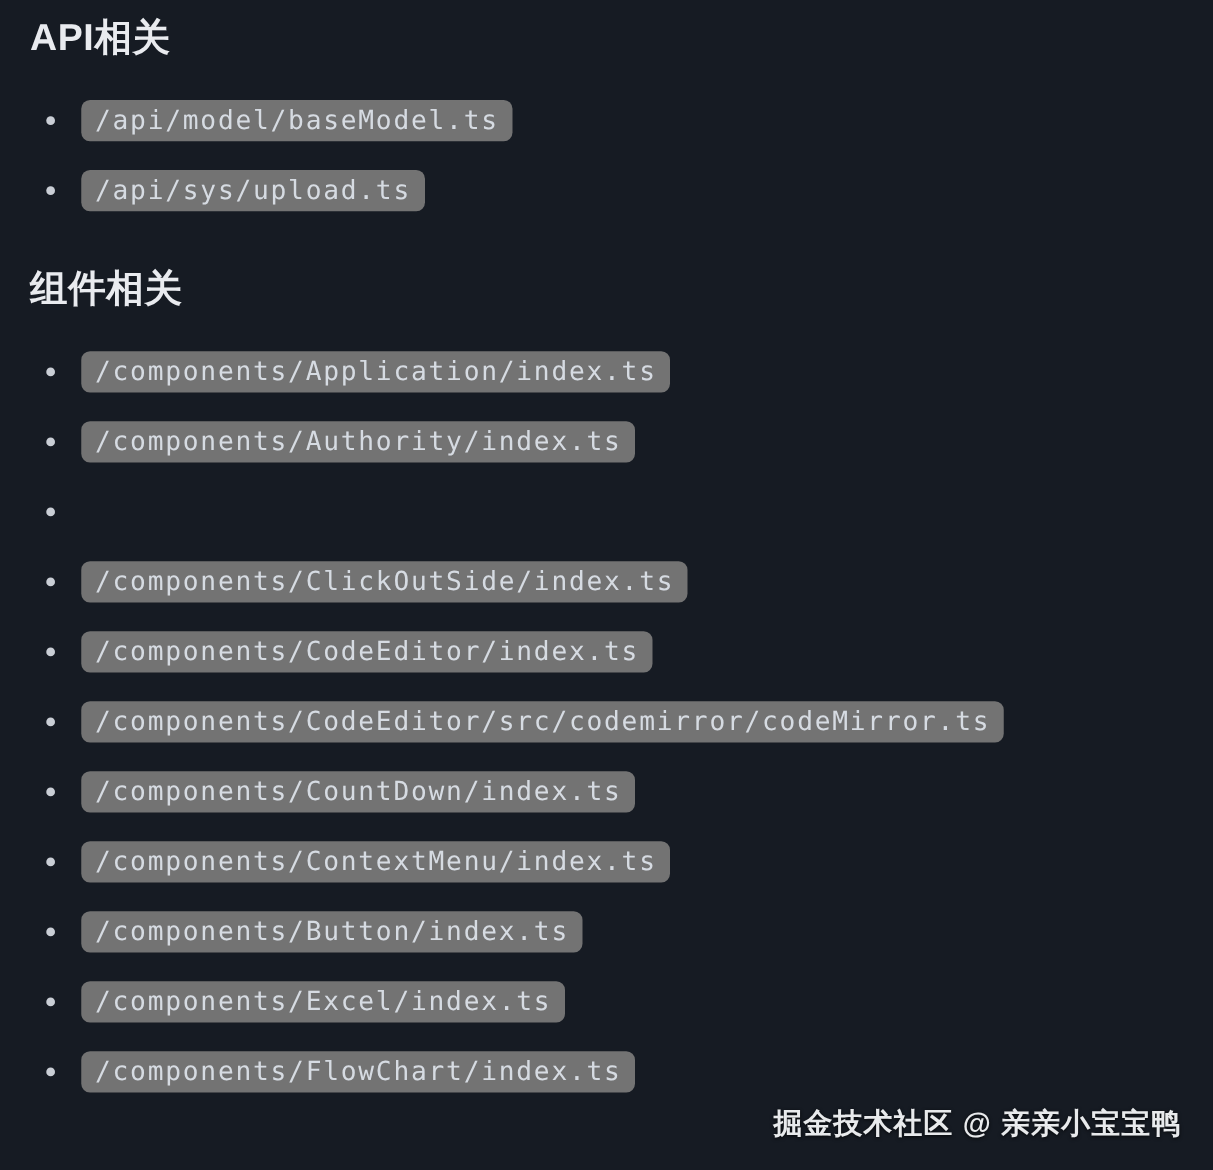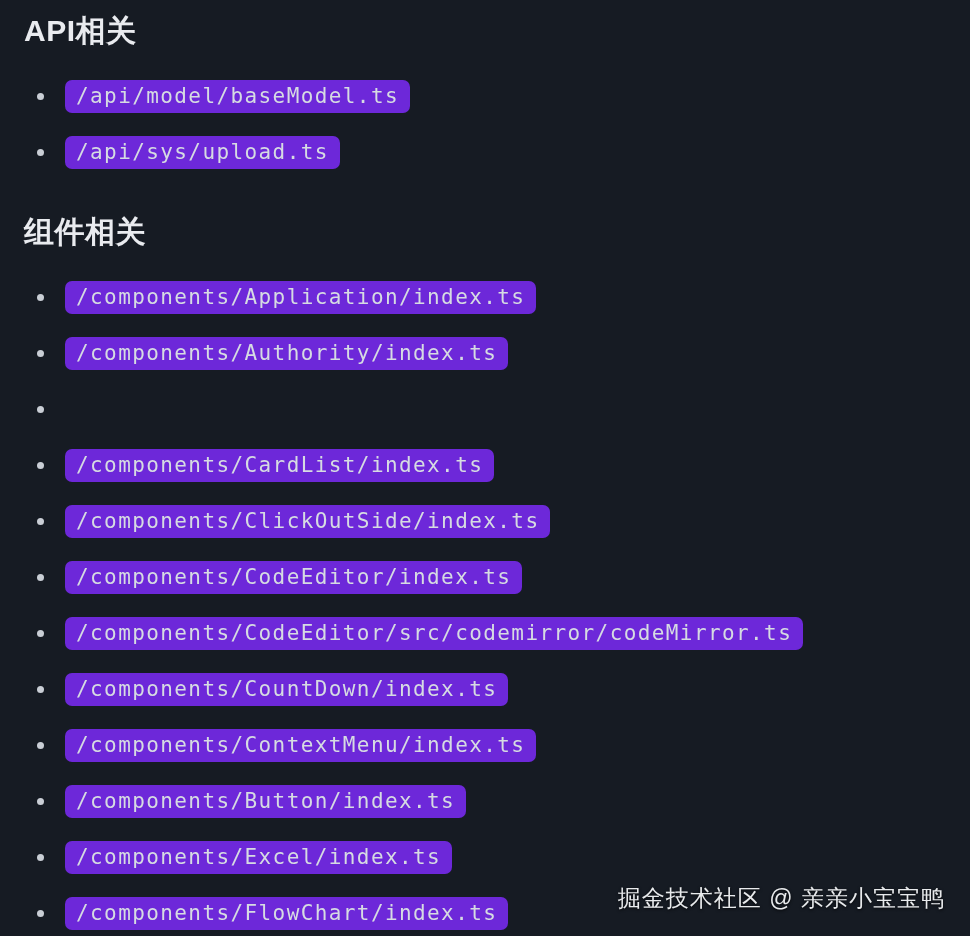--- a/index.html
+++ b/index.html
@@ -37,37 +37,37 @@
   .bullet {
     width: 7px; height: 7px;
     border-radius: 50%;
     background: #C9CED5;
     margin-left: 13px;
     margin-right: 21px;
     flex: 0 0 auto;
   }
   code.path-chip {
     display: inline-block;
-    background: #6d28d9;
+    background: #737373;
     color: #D6DBE2;
     font-family: "DejaVu Sans Mono", "Liberation Mono", monospace;
     font-size: 21px;
     line-height: 33px;
     letter-spacing: 1.4px;
     padding: 0 11px;
     border-radius: 7px;
     white-space: nowrap;
   }
   .watermark {
     position: absolute;
     right: 25px;
     bottom: 22px;
     color: #E8EAEC;
     font-size: 23px;
-    font-weight: 400;
+    font-weight: 700;
     letter-spacing: 1px;
     text-shadow: 0 1px 3px rgba(0,0,0,0.8);
     white-space: nowrap;
   }
 </style>
 </head>
 <body>
 
 <div class="doc">
 
@@ -90,24 +90,20 @@
     <li class="file-item">
       <span class="bullet"></span>
       <code class="path-chip">/components/Application/index.ts</code>
     </li>
     <li class="file-item">
       <span class="bullet"></span>
       <code class="path-chip">/components/Authority/index.ts</code>
     </li>
     <li class="file-item">
       <span class="bullet"></span>
-    </li>
-    <li class="file-item">
-      <span class="bullet"></span>
-      <code class="path-chip">/components/CardList/index.ts</code>
     </li>
     <li class="file-item">
       <span class="bullet"></span>
       <code class="path-chip">/components/ClickOutSide/index.ts</code>
     </li>
     <li class="file-item">
       <span class="bullet"></span>
       <code class="path-chip">/components/CodeEditor/index.ts</code>
     </li>
     <li class="file-item">

